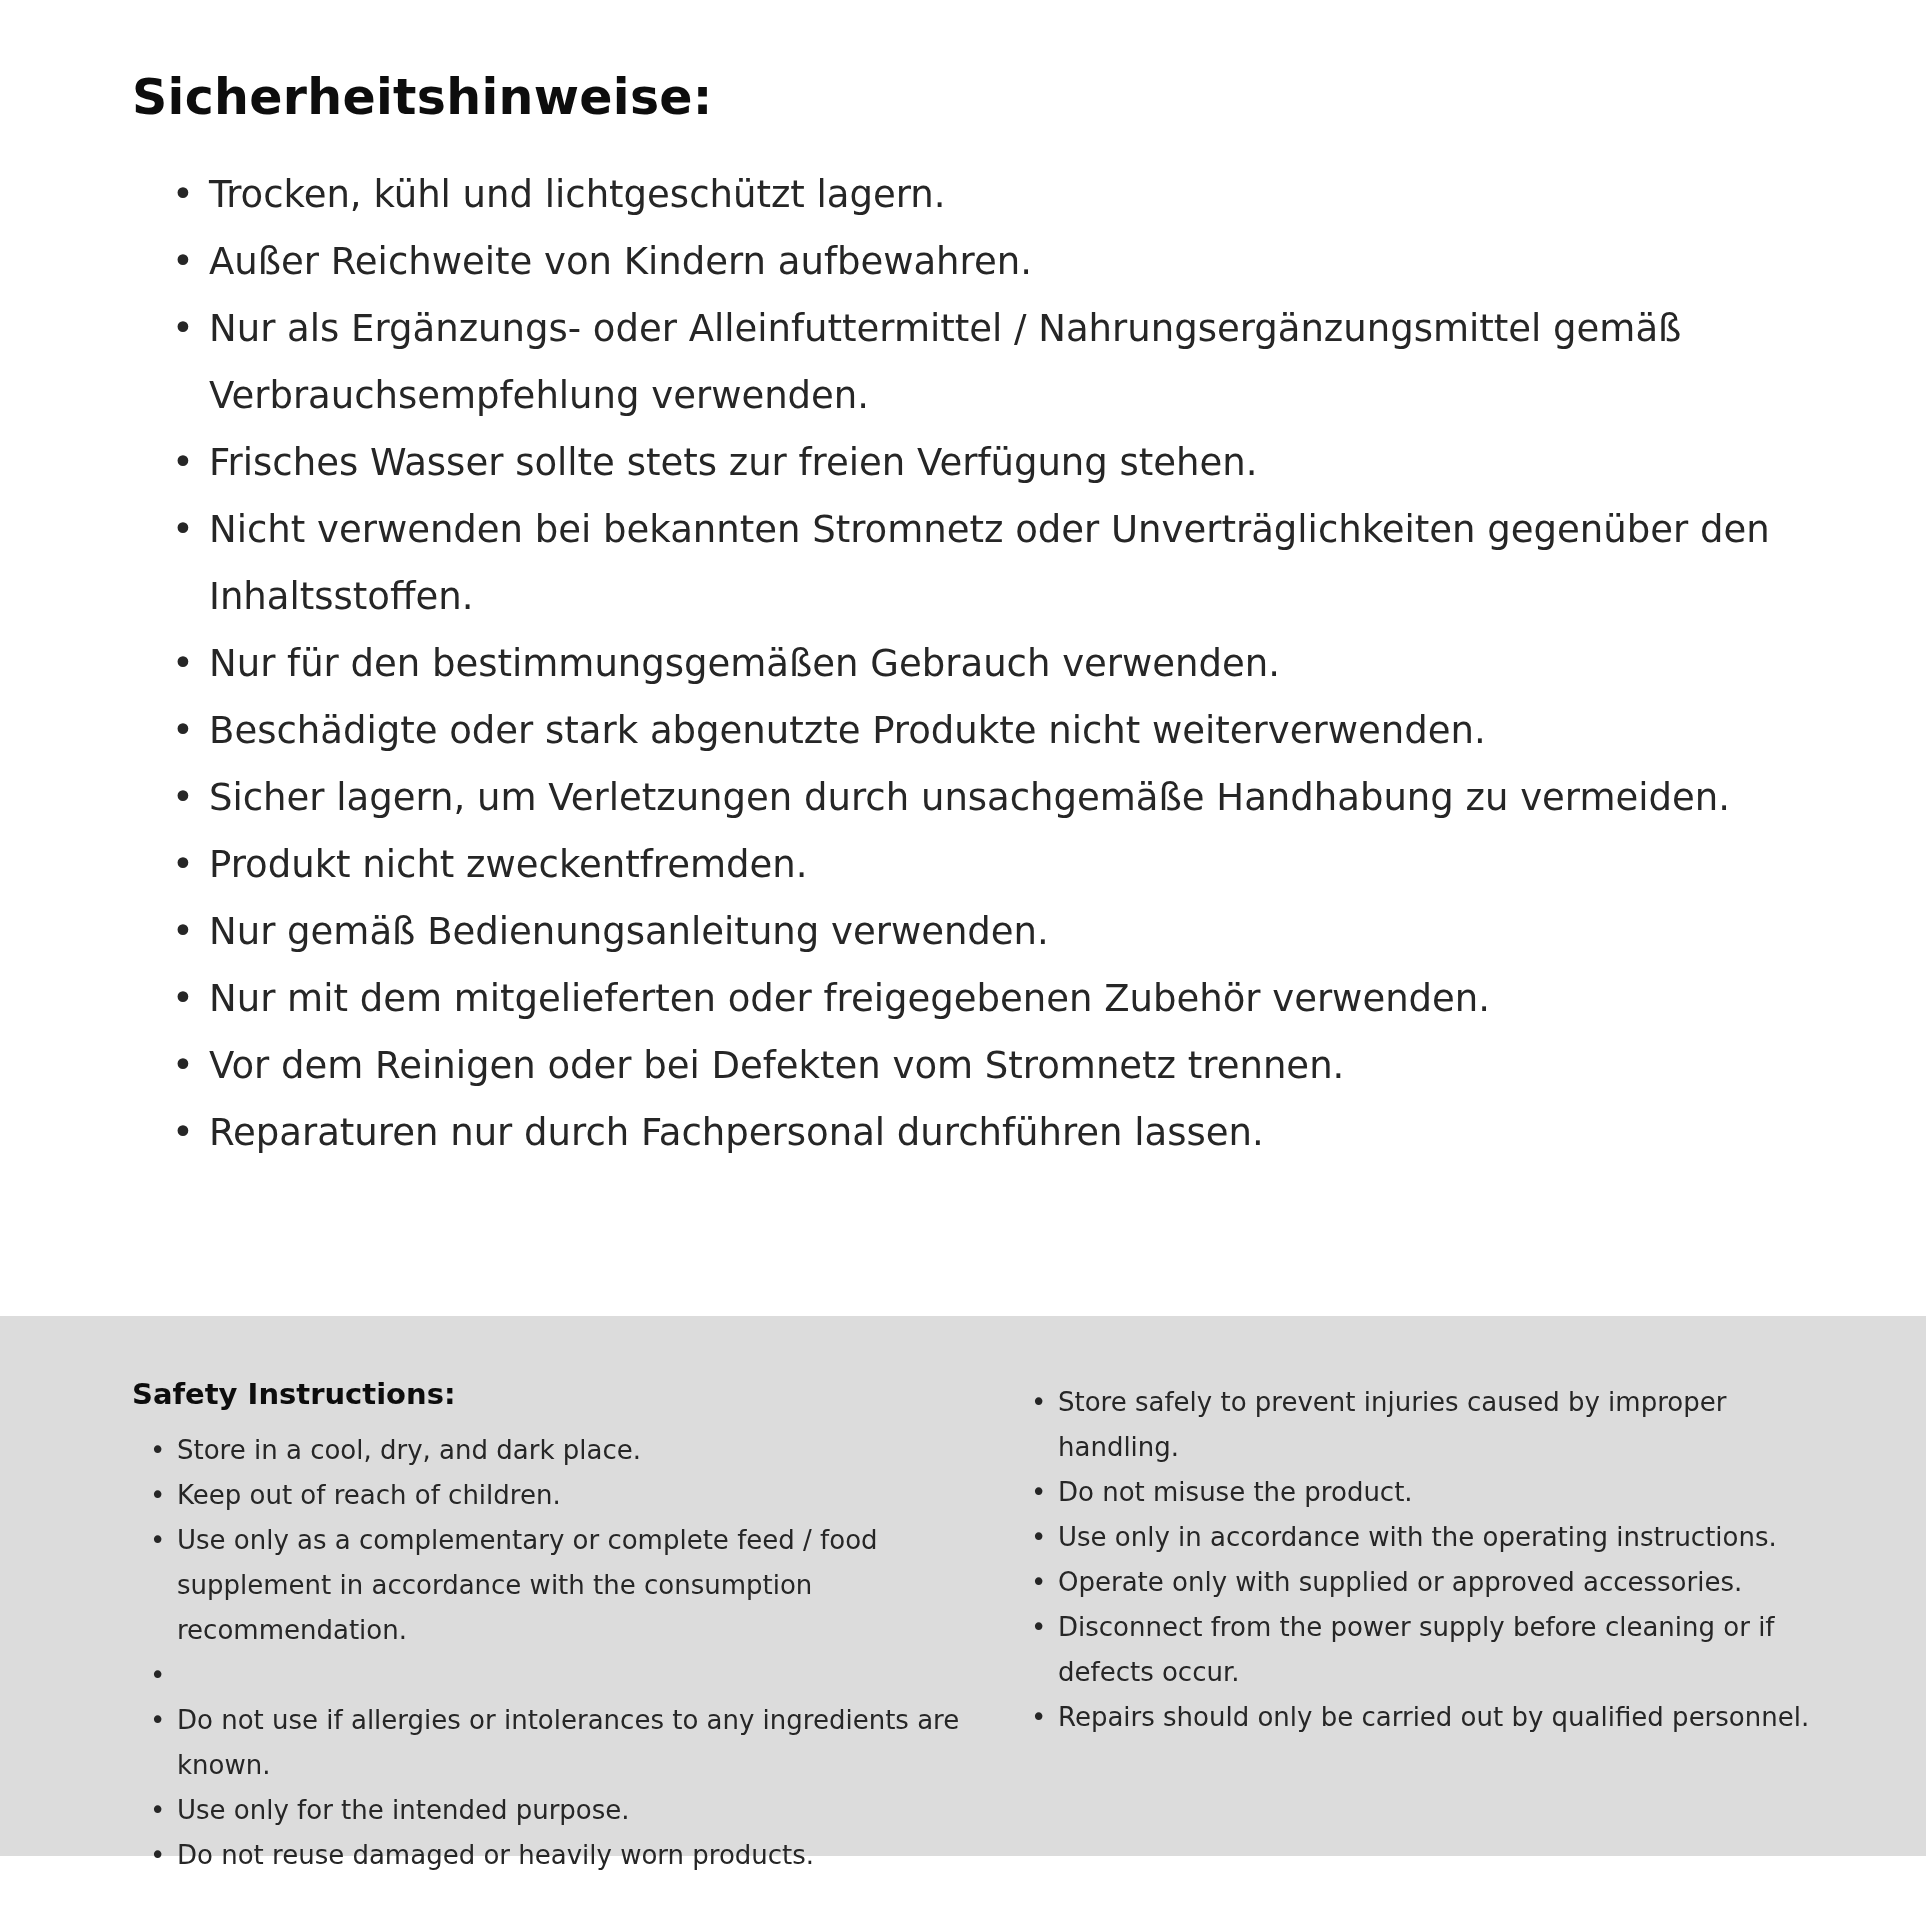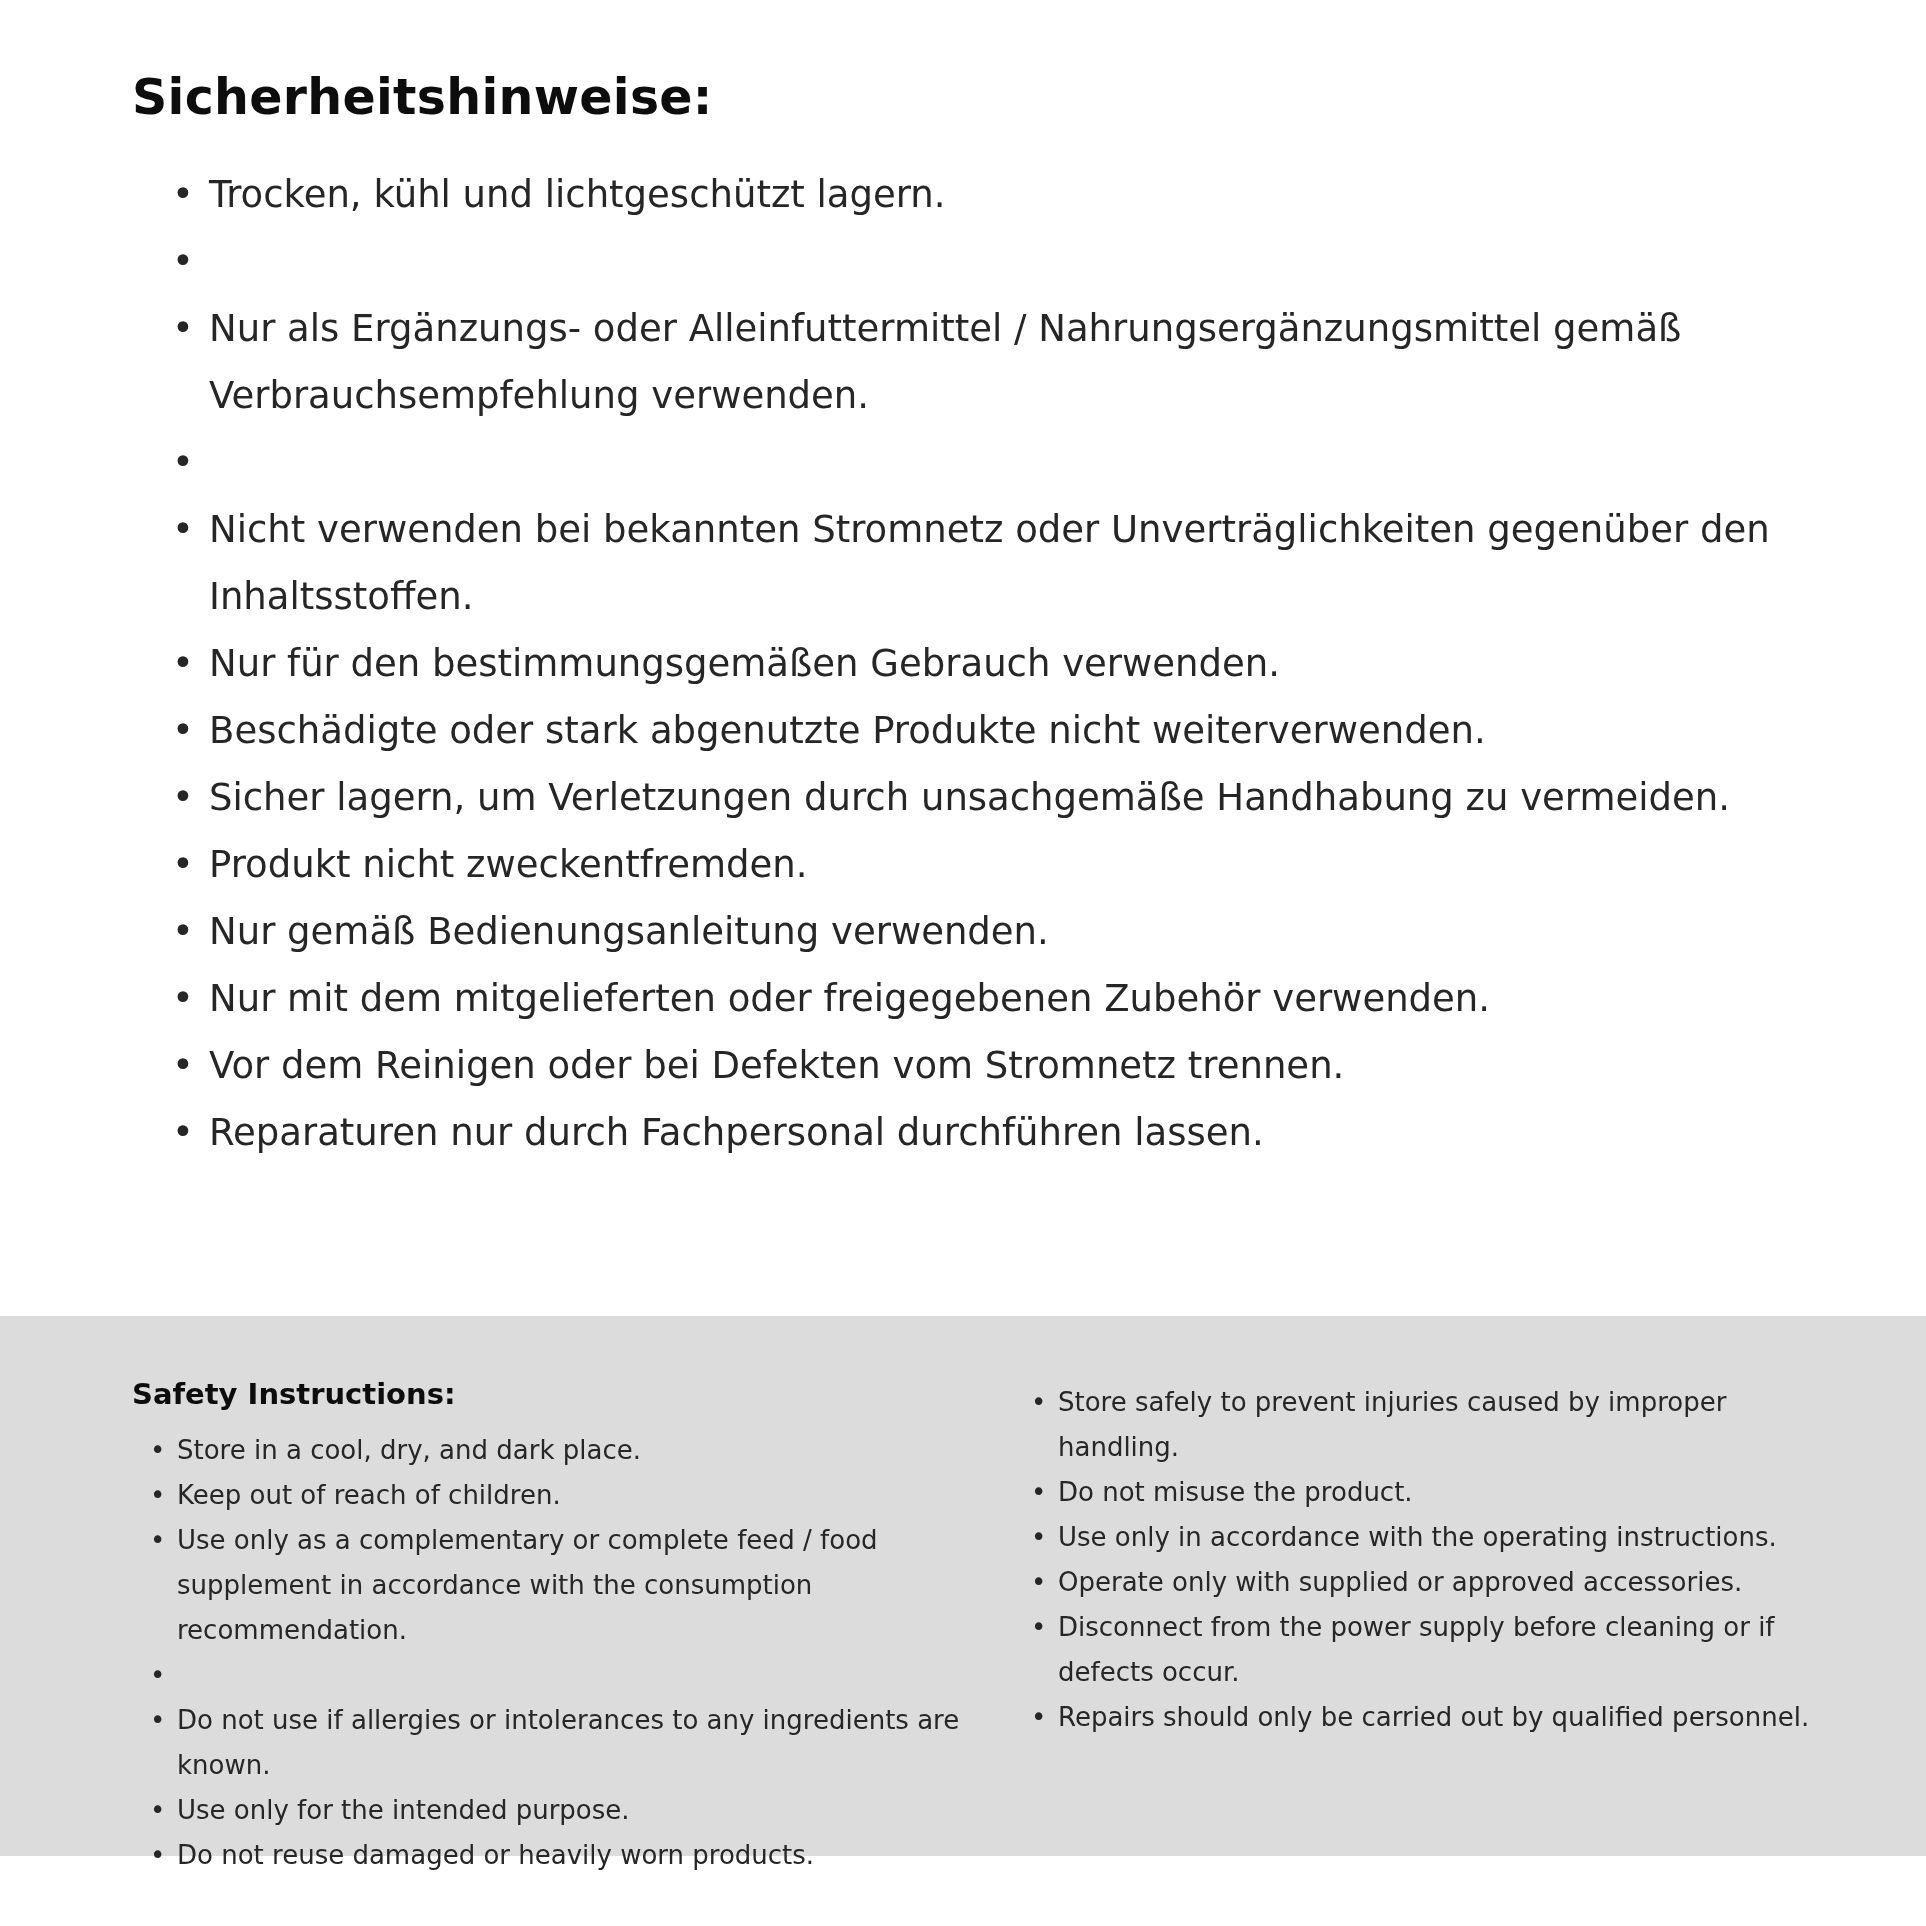--- a/index.html
+++ b/index.html
@@ -66,27 +66,29 @@
 
   <section class="german-section">
     <h1 class="german-title">Sicherheitshinweise:</h1>
     <ul class="german-list">
       <li>
           <span class="bullet">•</span>
           <span>Trocken, kühl und lichtgeschützt lagern.</span>
         </li>
       <li>
           <span class="bullet">•</span>
+          <span>Außer Reichweite von Kindern aufbewahren.</span>
         </li>
       <li>
           <span class="bullet">•</span>
           <span>Nur als Ergänzungs- oder Alleinfuttermittel / Nahrungsergänzungsmittel gemäß Verbrauchsempfehlung verwenden.</span>
         </li>
       <li>
           <span class="bullet">•</span>
+          <span>Frisches Wasser sollte stets zur freien Verfügung stehen.</span>
         </li>
       <li>
           <span class="bullet">•</span>
           <span>Nicht verwenden bei bekannten Stromnetz oder Unverträglichkeiten gegenüber den Inhaltsstoffen.</span>
         </li>
       <li>
           <span class="bullet">•</span>
           <span>Nur für den bestimmungsgemäßen Gebrauch verwenden.</span>
         </li>
       <li>

